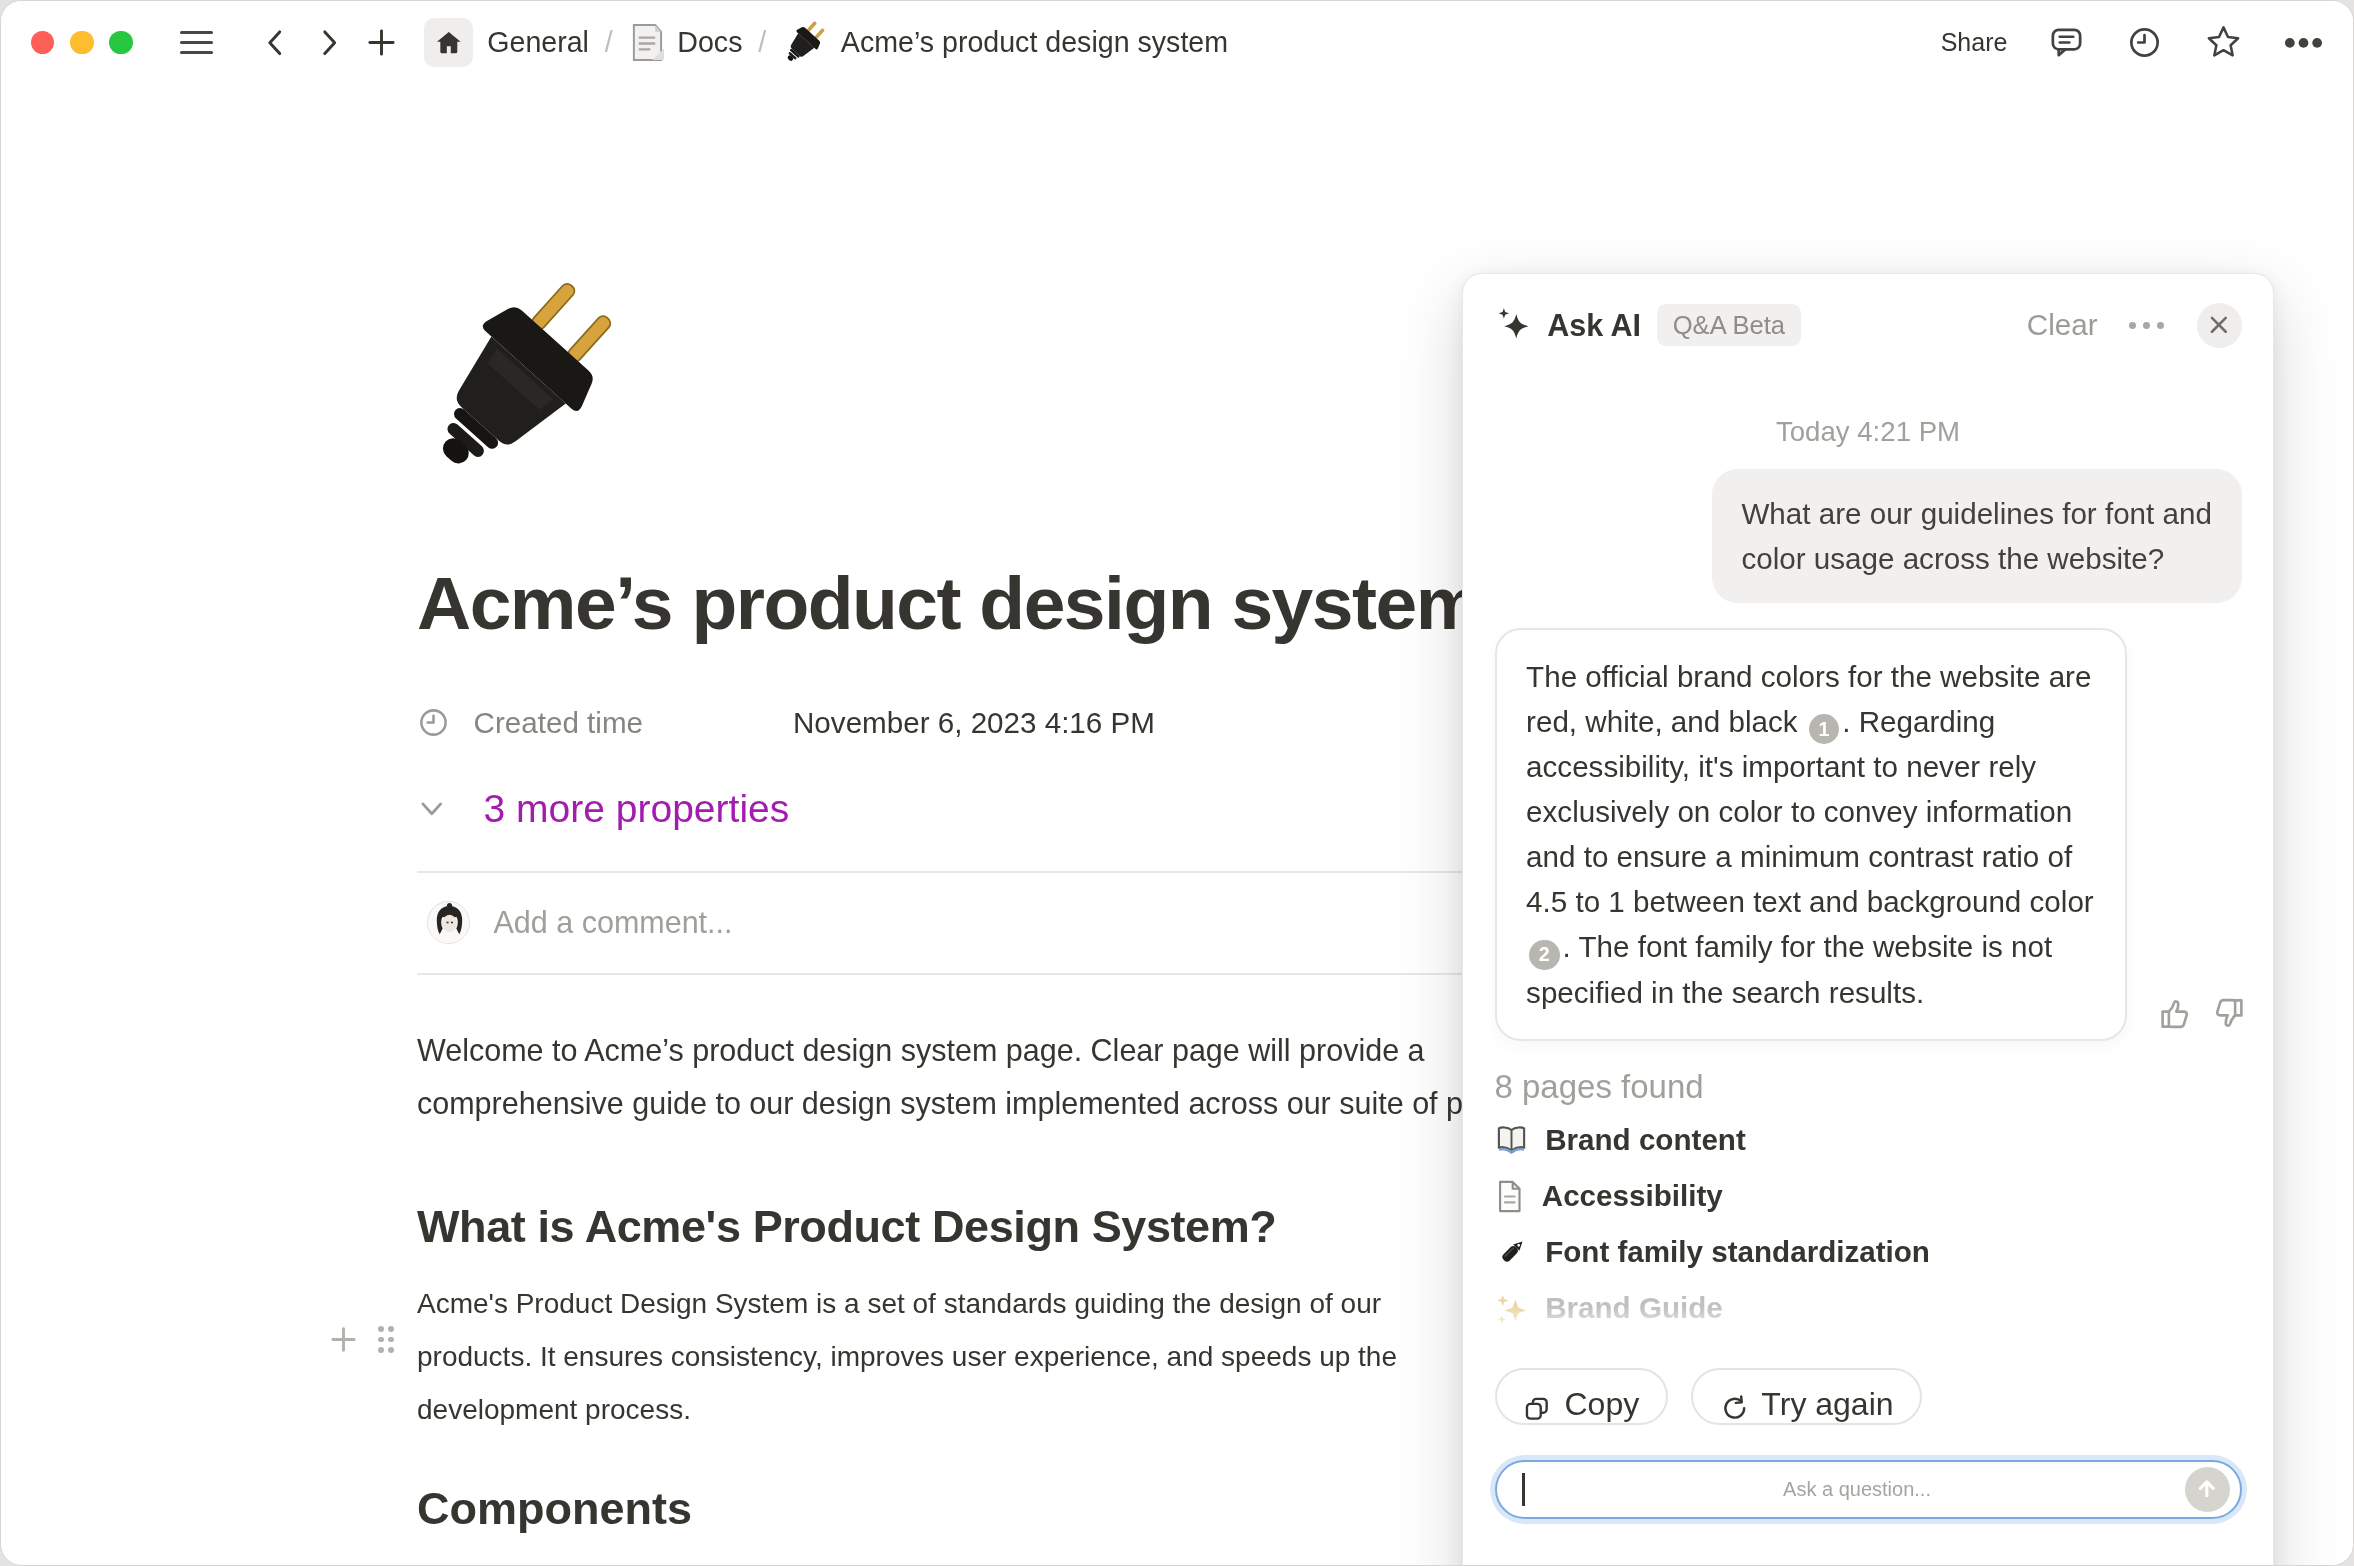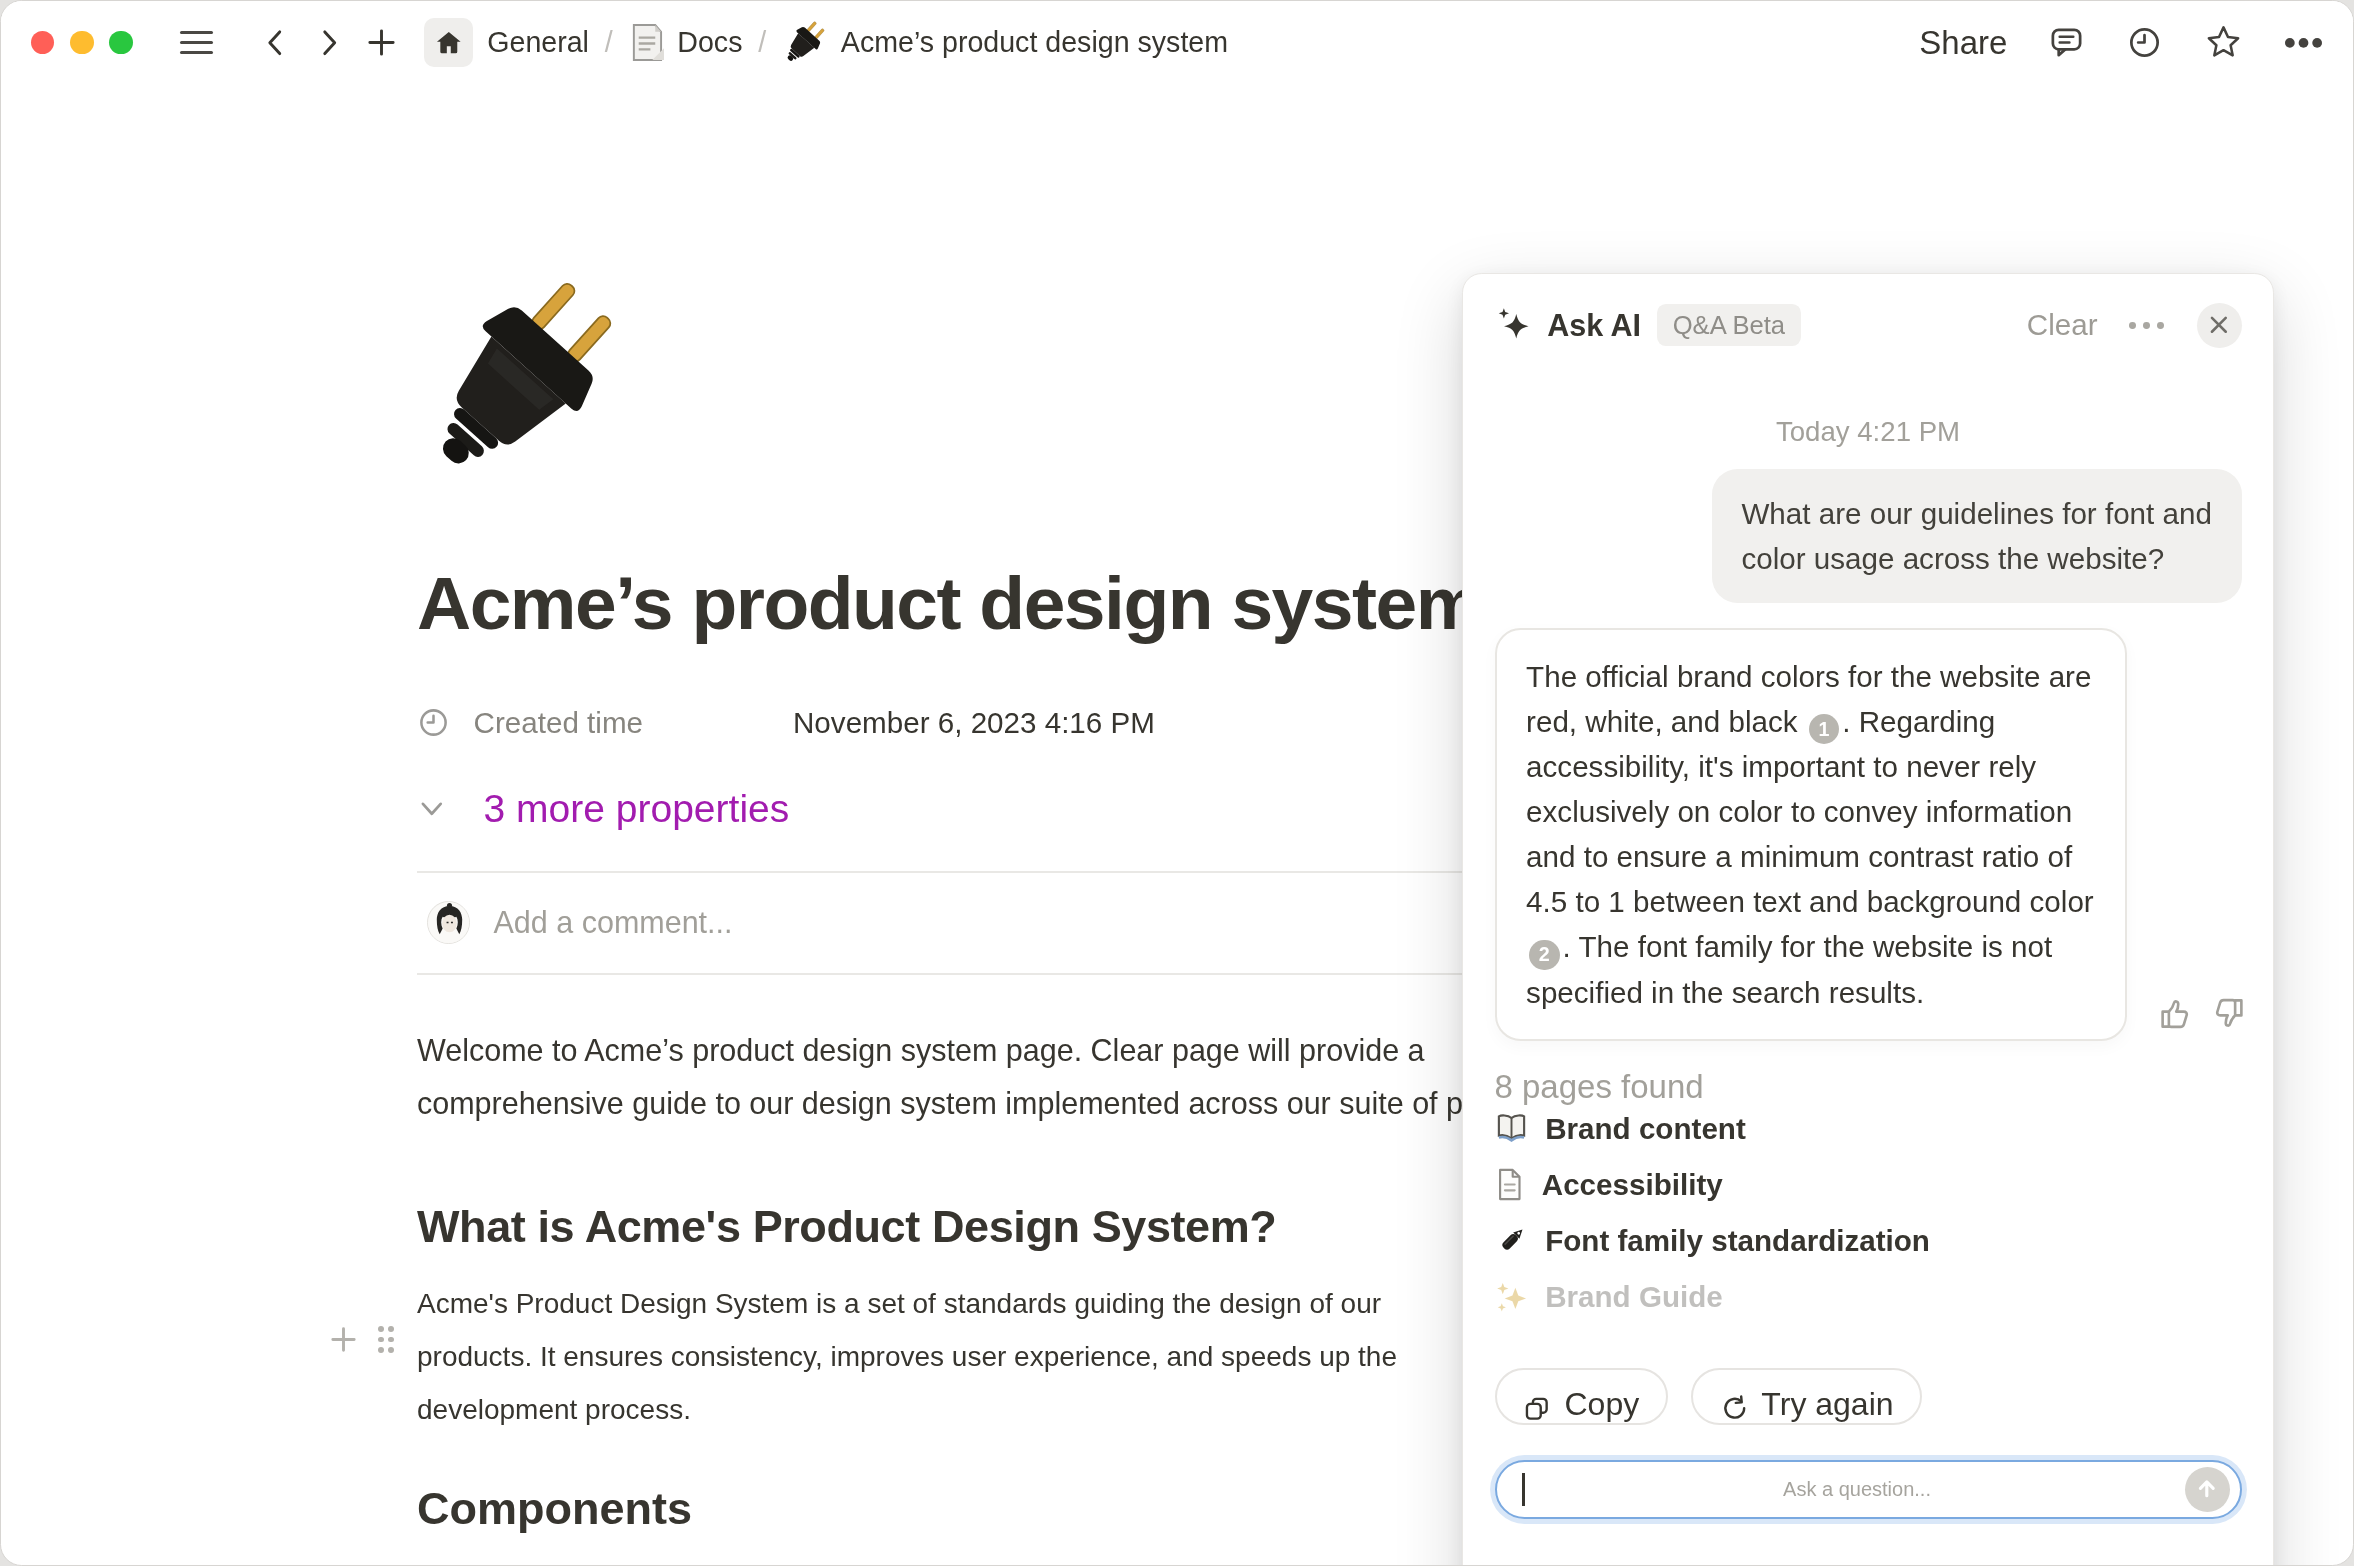--- a/index.html
+++ b/index.html
@@ -13,21 +13,21 @@
   .light { width:23.6px; height:23.6px; border-radius:50%; }
   .light.red{ background:#ff5f57; } .light.yellow{ background:#febc2f; } .light.green{ background:#29c73f; }
   .hamburger { display:flex; flex-direction:column; gap:6.9px; margin-right:41px; cursor:pointer; }
   .hamburger span { width:33px; height:3.4px; background:#4a4844; border-radius:2px; }
   .navbtn { display:flex; align-items:center; justify-content:center; width:43px; height:43px; margin-right:9.9px; cursor:pointer; }
   .crumbs { display:flex; align-items:center; gap:13.8px; font-size:28.6px; }
   .home-chip { width:49px; height:49px; border-radius:9.9px; background:#efeeec; display:flex; align-items:center; justify-content:center; cursor:pointer; }
   .crumb { cursor:pointer; white-space:nowrap; }
   .crumb-sep { color:#c0beba; padding:0 2px; }
   .topbar-right { margin-left:auto; display:flex; align-items:center; gap:41px; }
-  .share { font-size:33px; cursor:pointer;margin-left:24px; }
+  .share { font-size:25px; cursor:pointer;margin-left:24px; }
   .tb-icon { display:flex; align-items:center; cursor:pointer; }
 
   
   .doc { position:absolute; left:416px; top:272px; width:1665px; z-index:1; }
   .doc-emoji { width:207px; height:212px; }
   .doc-title { margin-top:71px; font-size:75px; font-weight:700; letter-spacing:-1.5px; white-space:nowrap; color:#37352f; }
   .prop-row { margin-top:51px; display:flex; align-items:center; height:51px; font-size:29.6px; }
   .prop-label { display:flex; align-items:center; gap:23.6px; color:#87857f; width:376px; cursor:pointer; }
   .prop-value { color:#37352f; cursor:pointer; }
   .more-props { margin-top:35px; display:flex; align-items:center; gap:37px; height:51px; color:#a21caf; font-size:39px; cursor:pointer; }
@@ -66,21 +66,21 @@
   .a-wrap { position:relative; margin-top:25.6px; width:632px; }
   .a-bubble { background:#fff; border:2px solid #e8e6e2; border-radius:25.6px; padding:23.6px 29.6px;
               font-size:29.6px; line-height:45px; color:#37352f; box-shadow:0 5.9px 15.8px rgba(15,15,15,.03); }
   .cite { display:inline-flex; align-items:center; justify-content:center; width:30.5px; height:30.5px; border-radius:50%;
           background:#b8b6b0; color:#fff; font-size:19.7px; font-weight:700; vertical-align:-3.9px; margin:0 3px; cursor:pointer; }
   .thumbs { position:absolute; right:-120px; bottom:9.9px; display:flex; gap:19.7px; color:#a2a09a; }
   .thumb { cursor:pointer; display:flex; }
 
   .pages-label { margin-top:27.6px; color:#a2a09a; font-size:33px; }
   .pages-list { margin-top:5.9px; position:relative; }
-  .page-row { display:flex; gap:17.7px; height:56px; cursor:pointer; }
+  .page-row { display:flex; align-items:center; gap:17.7px; height:56px; cursor:pointer; }
   .page-title { font-size:29.6px; font-weight:600; color:#37352f; white-space:nowrap; }
   .page-row.faded { opacity:.52; }
   .pages-fade { position:absolute; left:-9.9px; right:-9.9px; bottom:-3.9px; height:33px;
                 background:linear-gradient(to bottom, rgba(255,255,255,0), #fff); pointer-events:none; }
 
   .action-row { margin-top:31.5px; display:flex; gap:23.6px; }
   .pill-btn { display:flex; align-items:flex-end; gap:13.8px; height:57px; padding:0 26.6px; border:2px solid #e6e4e1; background:#fff;
               border-radius:29.6px; font-size:32px; font-weight:500; color:#37352f; cursor:pointer; font-family:inherit; }
 
   .ask-input { margin-top:35px; height:59px; border:2.5px solid #7aa9e0; box-shadow:0 0 0 4.9px #d9e7f8; border-radius:31.5px;

